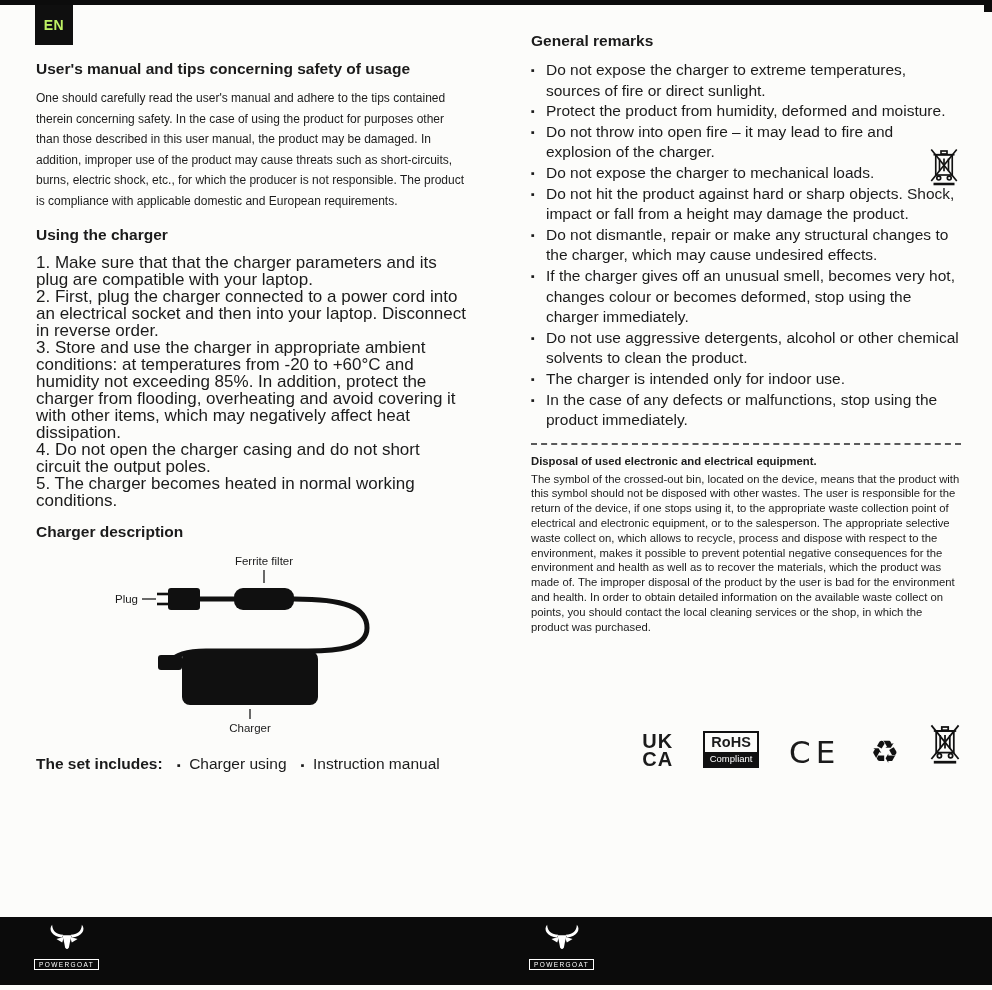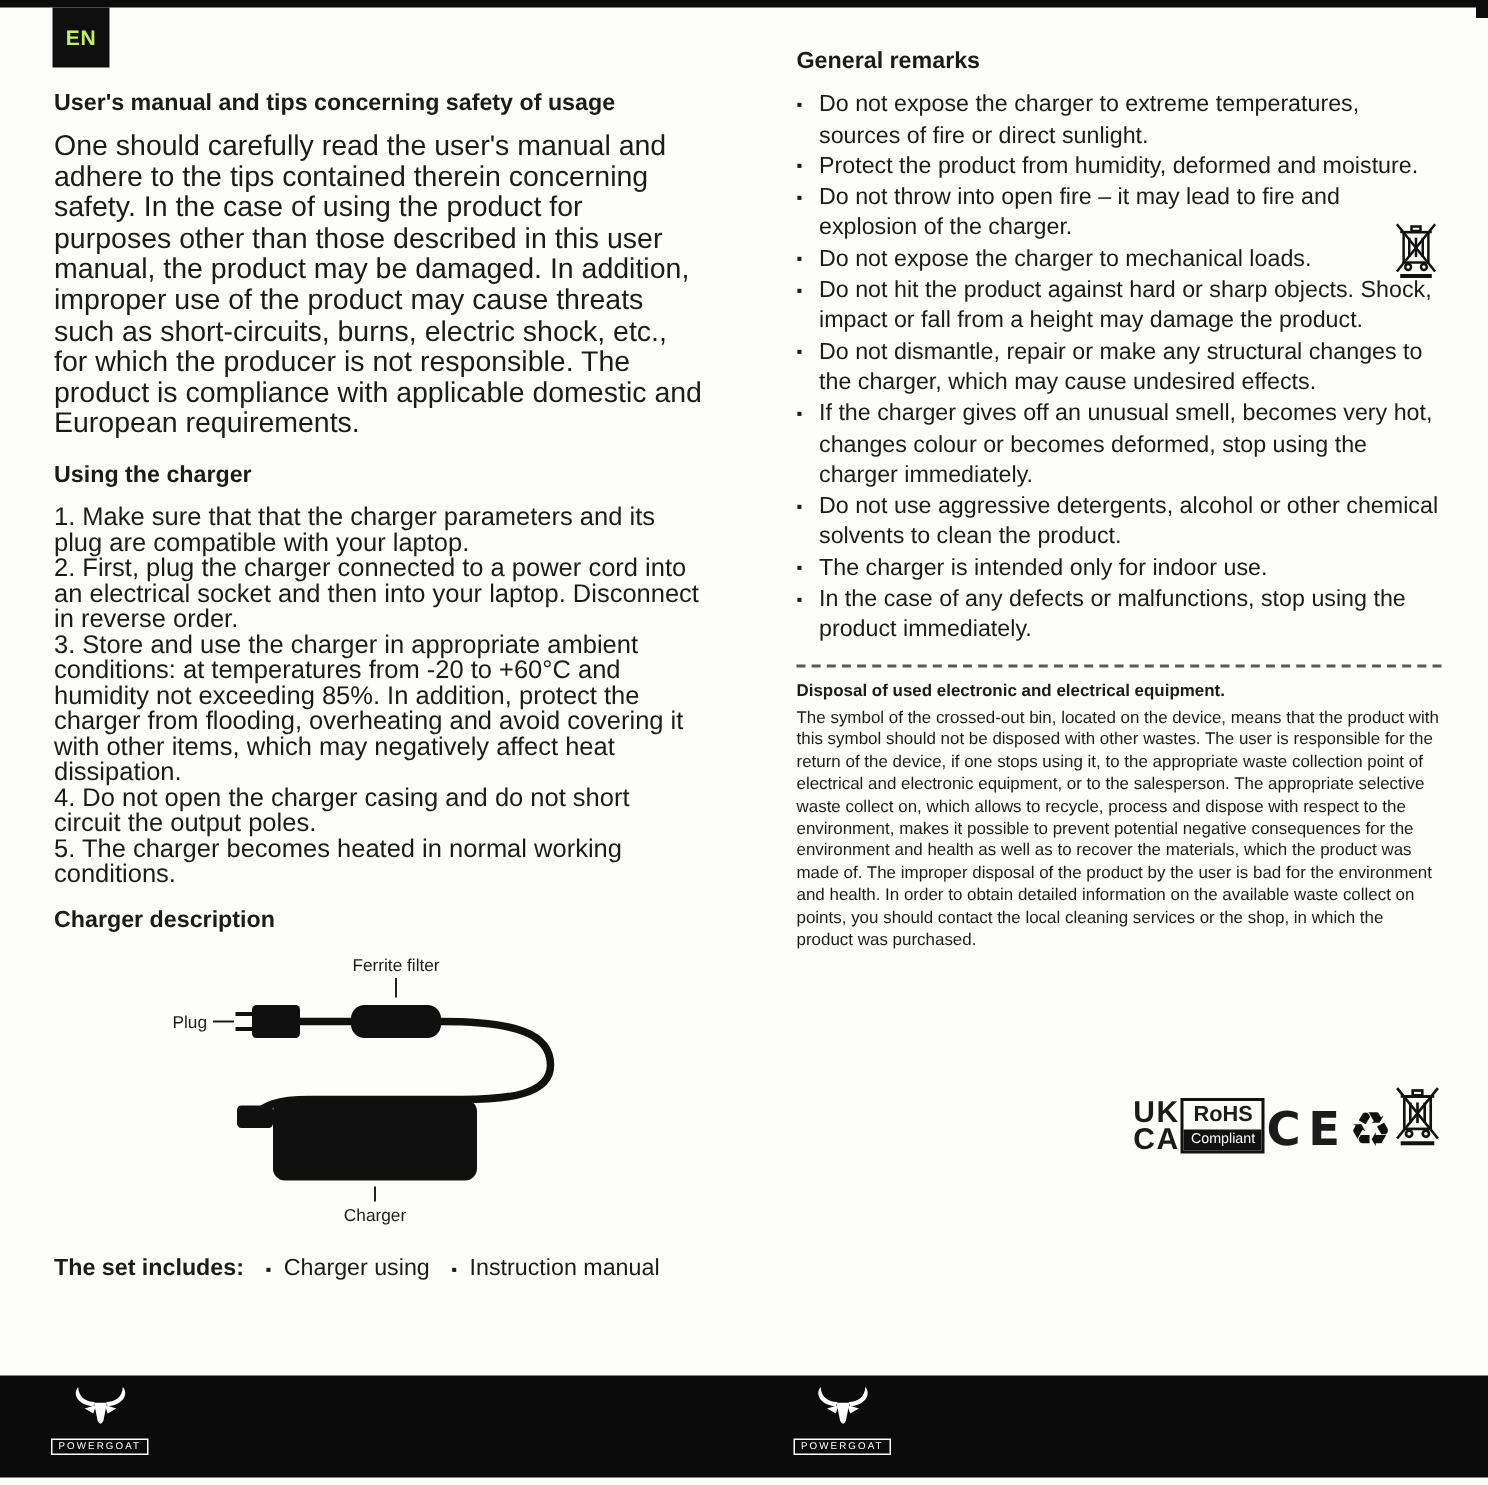--- a/index.html
+++ b/index.html
@@ -9,39 +9,39 @@
   .top-strip{position:absolute;top:0;left:0;width:100%;height:5px;background:#0c0c0c}
   .right-notch{position:absolute;top:0;right:0;width:8px;height:12px;background:#0c0c0c}
   .en-badge{position:absolute;top:5px;left:35px;width:38px;height:40px;background:#0f0f0f;color:#bef264;
             font-weight:bold;font-size:14px;display:flex;align-items:center;justify-content:center;letter-spacing:.5px}
 
   .col-left{position:absolute;left:36px;top:60px;width:432px}
   .col-right{position:absolute;left:531px;top:32px;width:430px}
 
   .h{font-weight:bold;font-size:15.5px;margin:14px 0 10px}
   .h.first{margin-top:0}
-  .body-text{font-size:19px;line-height:20.6px;margin:0}
+  .body-text{font-size:12px;line-height:20.6px;margin:0}
   .steps p{font-size:17px;line-height:17px;margin:0}
 
   .bullets{list-style:none;margin:0;padding:0;font-size:15.5px;line-height:20.6px}
   .bullets li{position:relative;padding-left:15px}
   .bullets li::before{content:"▪";position:absolute;left:0;top:0;font-size:11px;line-height:20.6px}
 
   .divider{border:none;border-top:2px dashed #5a5a5a;margin:12px 0 10px}
   .small-h{font-size:11.3px;font-weight:bold;margin:0 0 5px}
   .small-text{font-size:11.3px;line-height:14.8px;margin:0}
 
   .weee-float{position:absolute;right:2px;top:114px}
 
-  .marks{display:flex;align-items:flex-end;justify-content:flex-end;gap:1px;margin-top:88px}
+  .marks{display:flex;align-items:flex-end;justify-content:flex-end;gap:30px;margin-top:88px}
   .ukca{font-weight:bold;font-size:20px;line-height:18px;letter-spacing:1px}
   .rohs{border:2px solid #111;width:56px;text-align:center}
   .rohs-title{font-weight:bold;font-size:14.5px;padding:1px 0 2px}
   .rohs-sub{background:#111;color:#fff;font-size:9.5px;padding:1px 0 2px}
-  .ce{font-size:31px;font-weight:700;letter-spacing:5px;line-height:1;font-family:"DejaVu Sans",sans-serif}
+  .ce{font-size:31px;font-weight:400;letter-spacing:5px;line-height:1;font-family:"DejaVu Sans",sans-serif}
   .recycle{font-size:32px;line-height:1;color:#111;font-family:"DejaVu Sans",sans-serif}
 
   .set-includes{margin-top:16px;font-size:15.5px}
   .set-includes .lbl{font-weight:bold}
   .set-includes .mk{font-size:11px;margin:0 4px 0 10px}
 
   .diagram{display:block;margin-top:6px}
   .diagram text{font-size:11.5px;fill:#1b1b1b;font-family:"Liberation Sans",sans-serif}
 
   .footer{position:absolute;left:0;top:917px;width:100%;height:68px;background:#0b0b0b}

